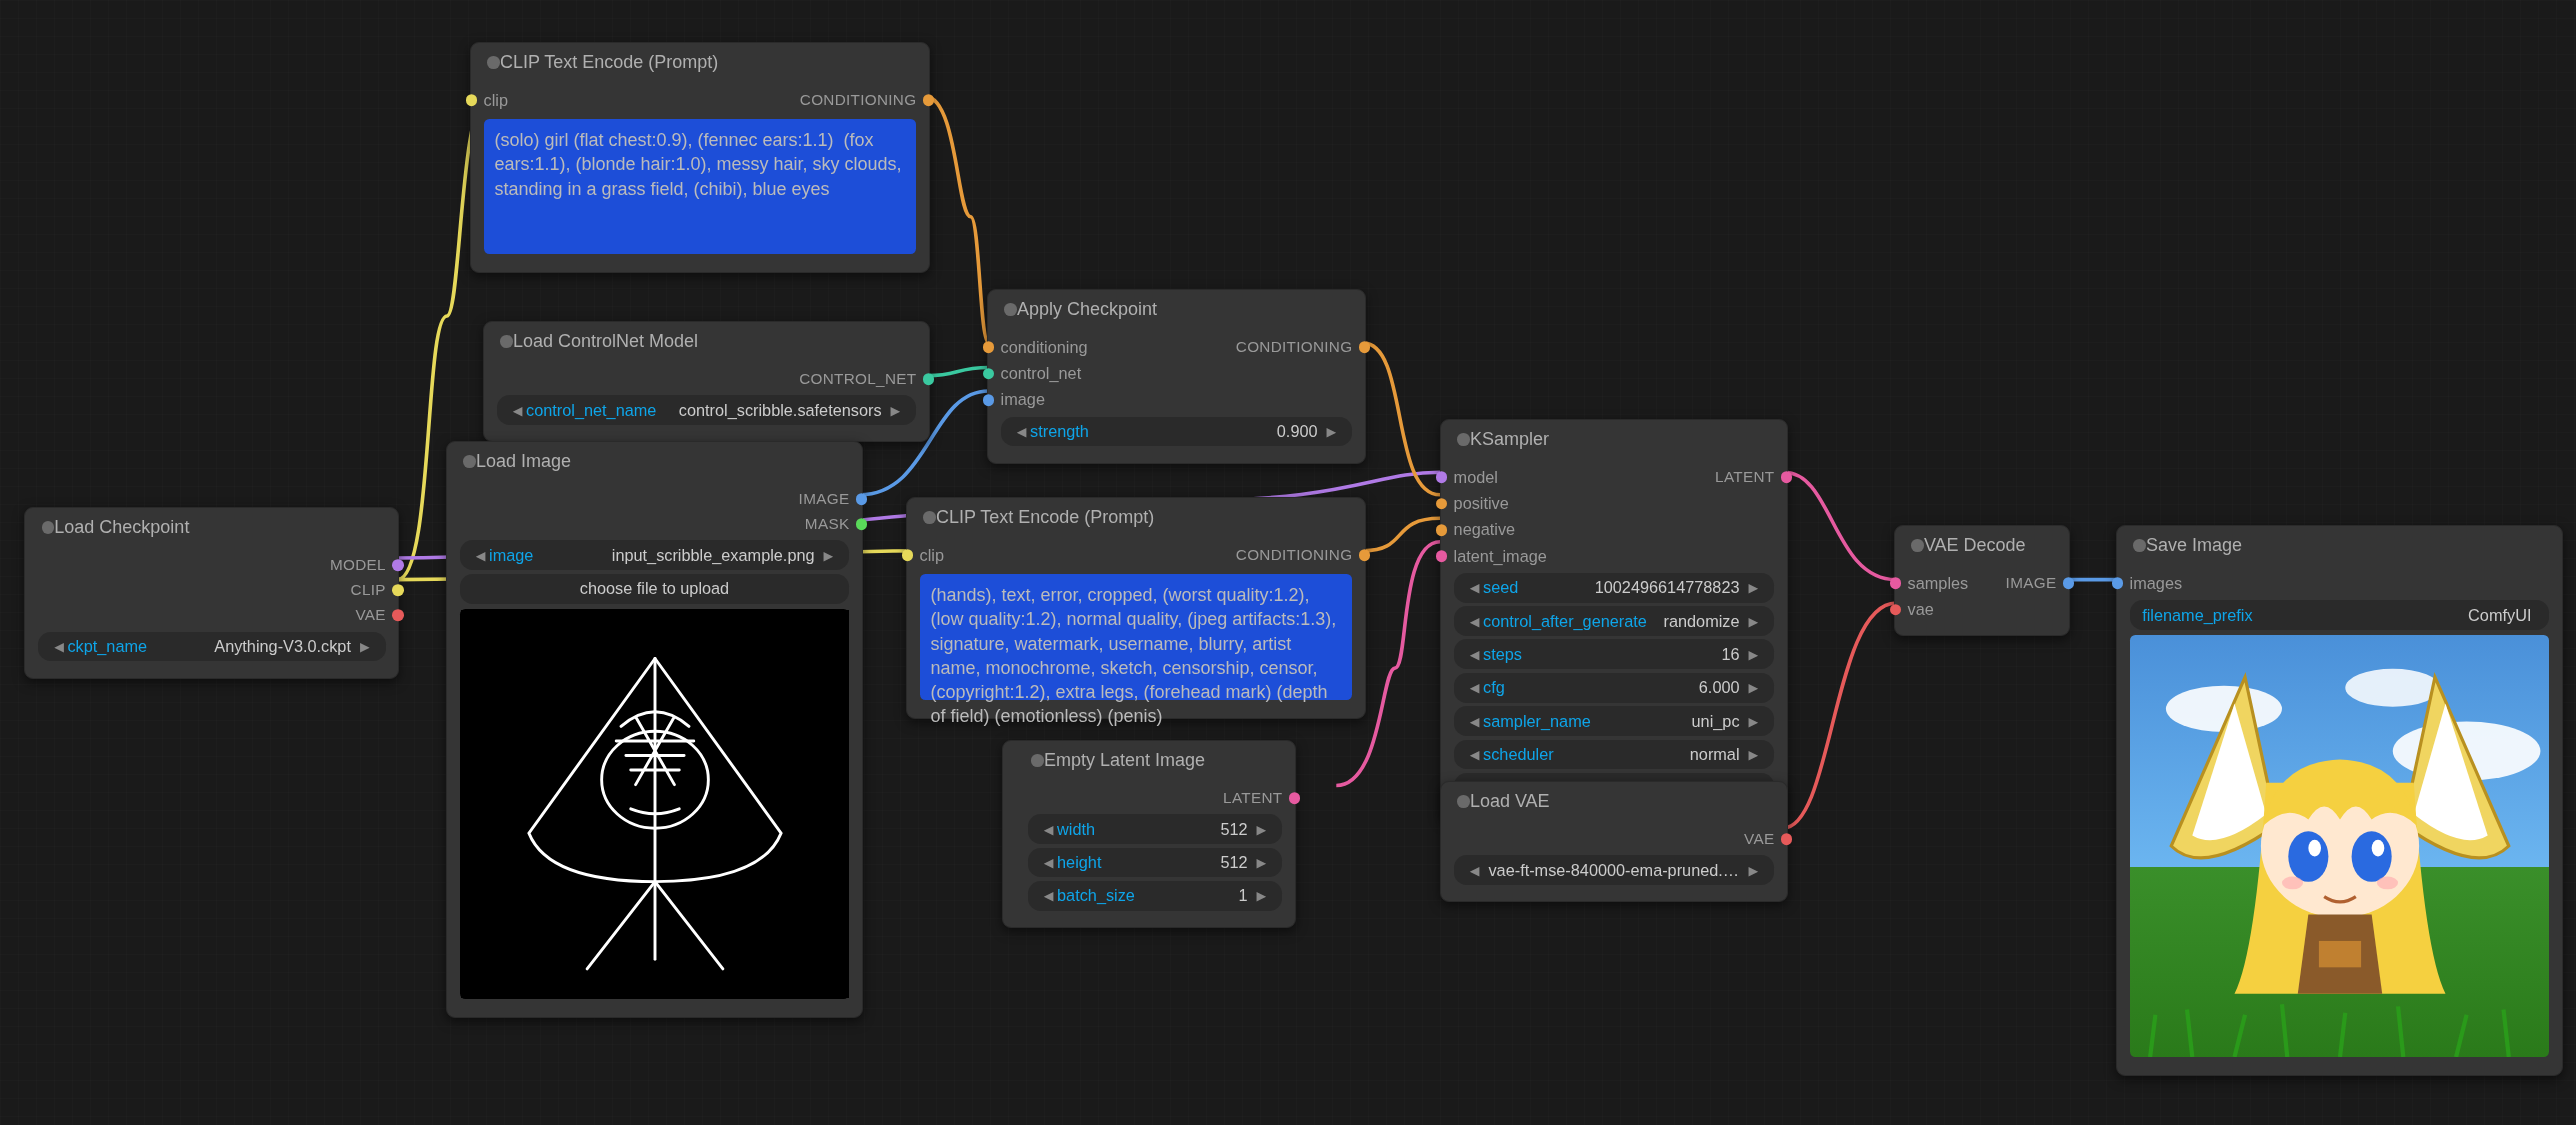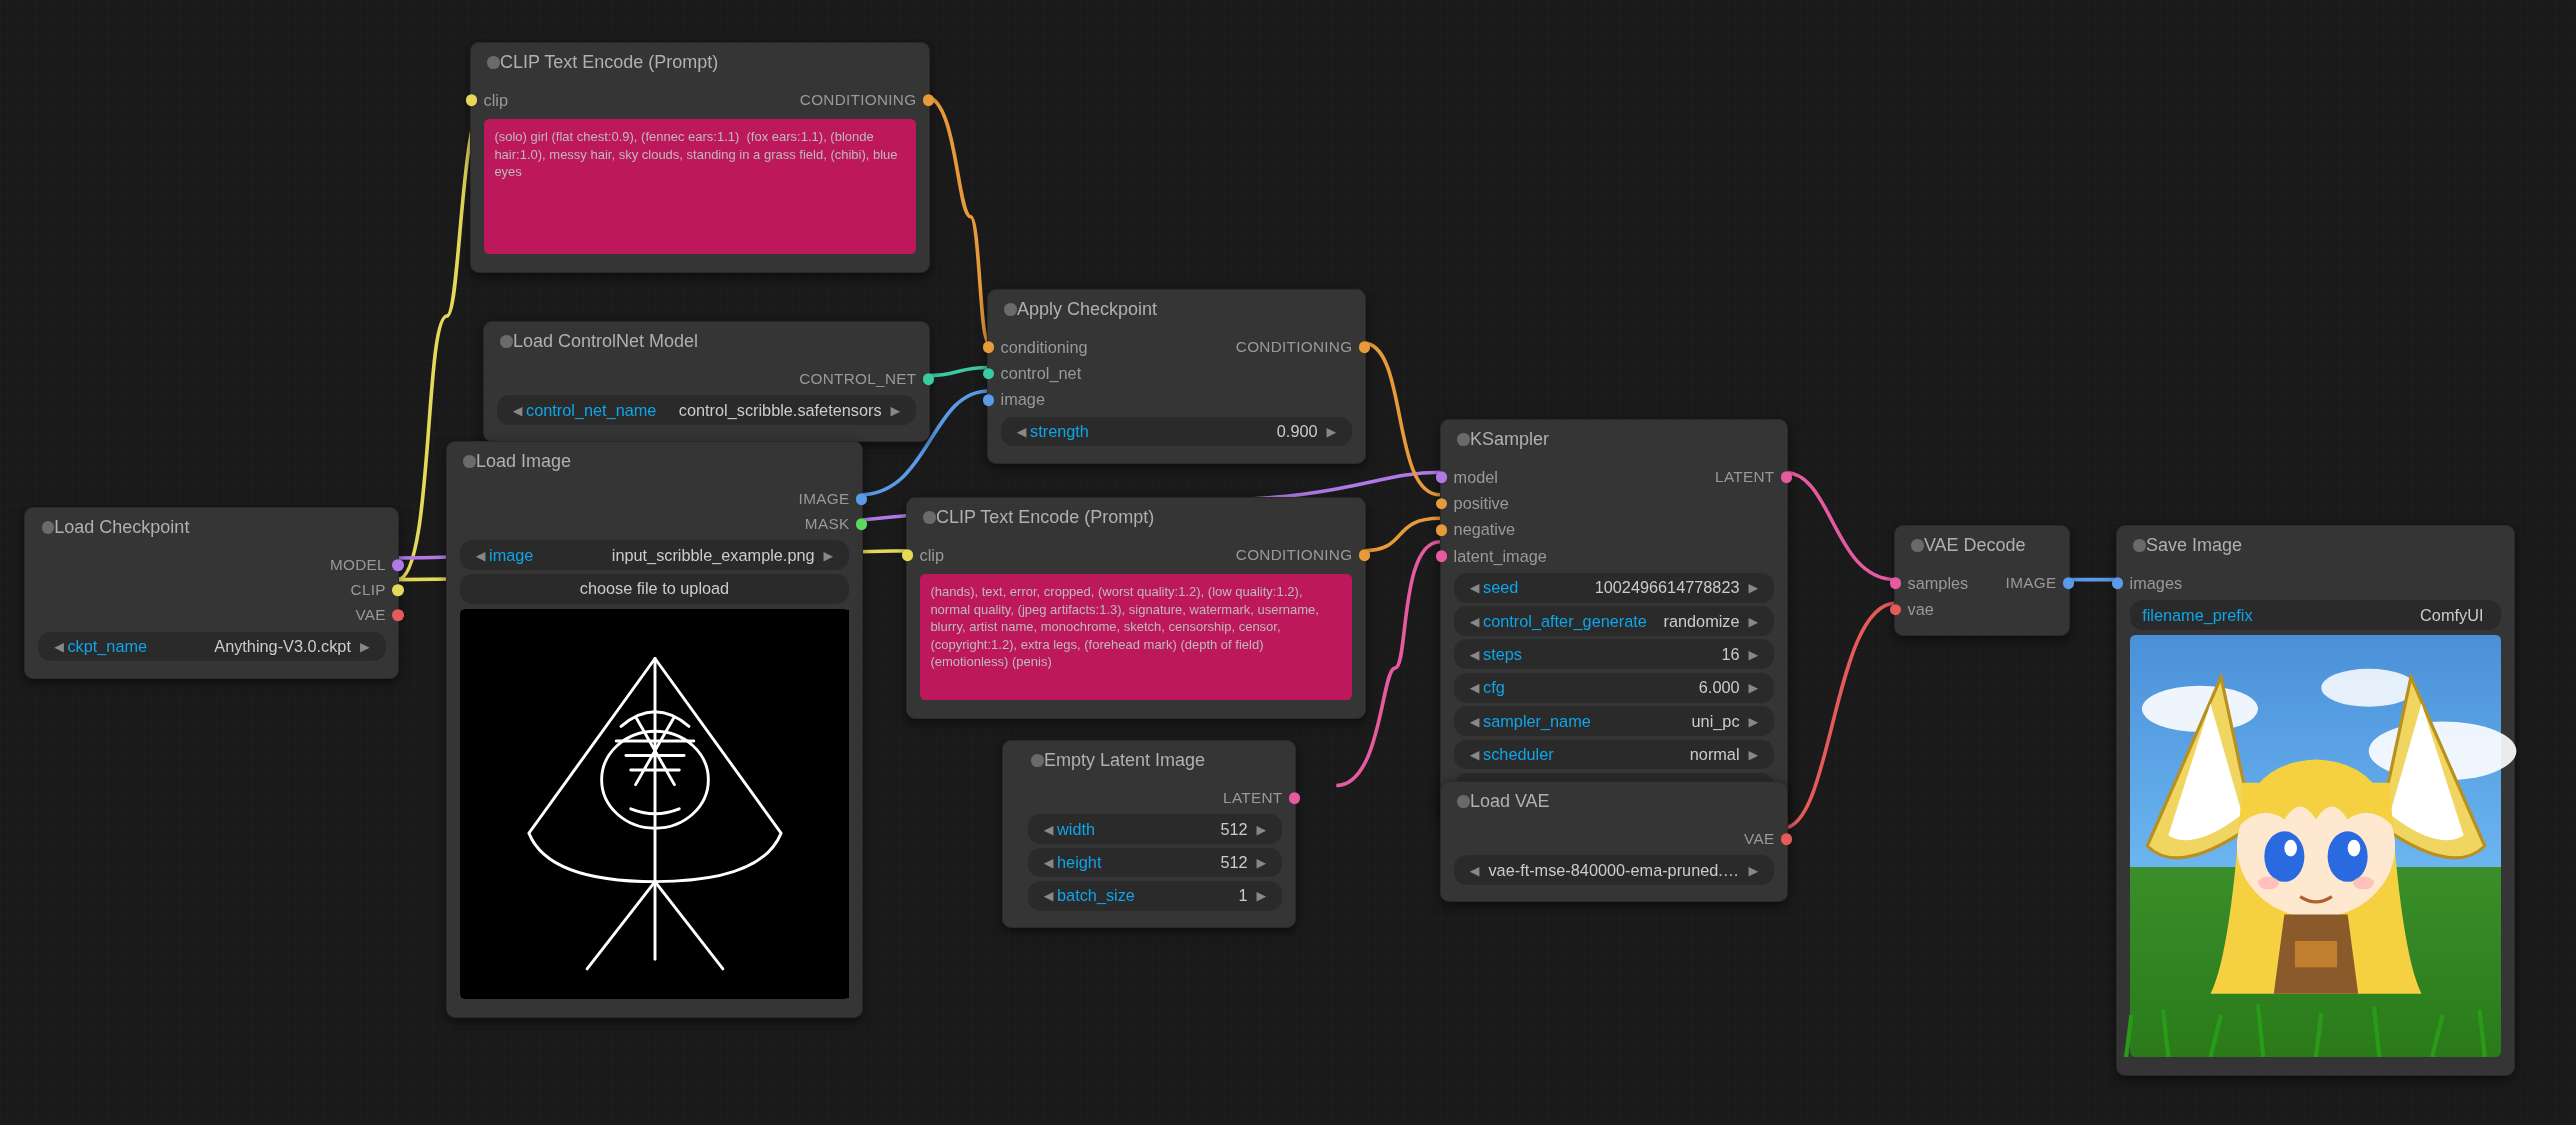--- a/index.html
+++ b/index.html
@@ -16,21 +16,21 @@
 .port-label-left, .port-label-right { font-size: 16.3px; color: #999; }
 .port-label-right { font-size: 15.3px; letter-spacing: 0.3px; }
 .port-dot { position: absolute; width: 11.7px; height: 11.7px; border-radius: 50%; top: 50%; transform: translateY(-50%); }
 .port-dot.left { left: -5.4px; }
 .port-dot.right { right: -5.4px; }
 .widget { margin: 3.6px 12.6px; background: #2a2a2a; border-radius: 12.6px; padding: 5.4px 12.6px; display: flex; align-items: center; justify-content: space-between; font-size: 16.3px; color: #b0b0b0; }
 .widget .arrow { color: #888; font-size: 12.6px; padding: 0 3.6px; cursor: pointer; }
 .widget .wlabel { flex: 0 0 auto; color: #0ea5e9; }
 .widget .wval { flex: 1; text-align: right; color: #ccc; padding: 0 5.4px; white-space: nowrap; overflow: hidden; text-overflow: ellipsis; }
 .widget.btn { justify-content: center; color: #ccc; cursor: pointer; }
-.textarea { margin: 5.4px 12.6px; background: #be185d; border-radius: 5.4px; padding: 9px 10.8px; font-size: 13px; color: #bbb; line-height: 1.35; font-family: Arial, sans-serif; white-space: pre-wrap; word-wrap: break-word; }
+.textarea { margin: 5.4px 12.6px; background: #1d4ed8; border-radius: 5.4px; padding: 9px 10.8px; font-size: 18px; color: #bbb; line-height: 1.35; font-family: Arial, sans-serif; white-space: pre-wrap; word-wrap: break-word; }
 .imgbox { margin: 5.4px 12.6px; background: #000; border-radius: 5.4px; display: flex; align-items: center; justify-content: center; }
 .c-yellow { background: #e6d95a; }
 .c-orange { background: #e69a3a; }
 .c-red { background: #e65a5a; }
 .c-blue { background: #5a9ae6; }
 .c-purple { background: #b07ae6; }
 .c-pink { background: #e65aa0; }
 .c-teal { background: #3ac9a0; }
 </style>
 </head>
@@ -347,21 +347,21 @@
         <span class="port-label-right">IMAGE</span>
         <span class="port-dot right c-blue"></span>
       </div>
     <div class="port-row">
         <span class="port-dot left c-red"></span>
         <span class="port-label-left">vae</span>
       </div>
   </div>
 </div>
 
-<div class="node" style="left:2116px; top:525px; width:399px;">
+<div class="node" style="left:2116px; top:525px; width:447px;">
   <div class="node-header">
       <span class="dot"></span>
       <span>Save Image</span>
     </div>
   <div class="node-body">
     <div class="port-row">
         <span class="port-dot left c-blue"></span>
         <span class="port-label-left">images</span>
       </div>
     <div class="widget">

